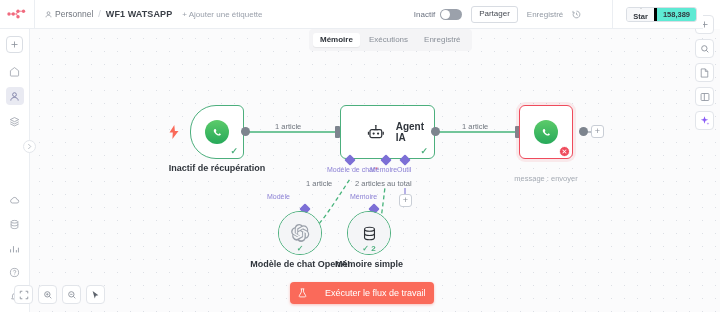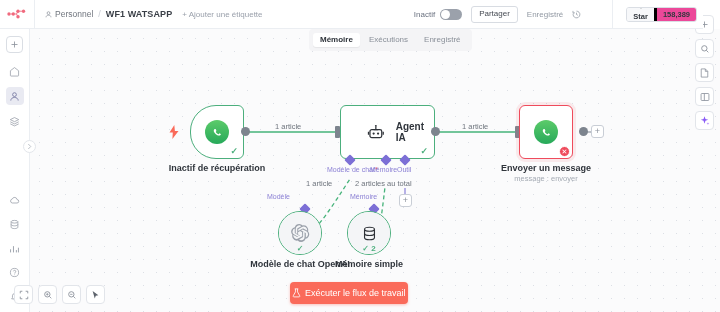--- a/index.html
+++ b/index.html
@@ -53,21 +53,21 @@
   .dots { font-size: 10px; color: #9299a3; letter-spacing: 1px; line-height: 6px; }
   .star-group {
     display: flex; align-items: stretch; margin-left: 4px; margin-right: 6px;
     border: 1px solid #dadee4; border-radius: 3px; overflow: hidden; height: 15px;
   }
   .star-btn {
     display: flex; align-items: center; gap: 3px; padding: 0 6px;
     background: #f7f8fa; font-size: 7.5px; color: #32373e; font-weight: 700; flex-direction: column;
   }
   .star-count {
-    display: flex; align-items: center; padding: 0 6px; background: #ec4899;
+    display: flex; align-items: center; padding: 0 6px; background: #5eead4;
     font-size: 7.5px; color: #32373e; font-weight: 700; border-left: 3px solid #000000;
   }
 
   
   .tabs {
     position: absolute; left: 309px; top: 29px; z-index: 39;
     display: flex; align-items: center; gap: 2px; padding: 4px 4px;
     background: #f4f4f6; border-radius: 4px;
   }
   .tab {
@@ -183,21 +183,21 @@
     color: #8d939d;
   }
 
   
   .bottom-tools {
     position: absolute; left: 14px; bottom: 8px; display: flex; gap: 5px; z-index: 38;
   }
   .run-btn {
     position: absolute; left: 290px; bottom: 8px; z-index: 38;
     background: #fa6a5a; color: #fff; border-radius: 4px;
-    font-size: 9px; padding: 6px 2px; display: flex; align-items: center; gap: 4px;
+    font-size: 9px; padding: 6px 8px; display: flex; align-items: center; gap: 18px;
     box-shadow: 0 1px 3px rgba(250,106,90,.4);
   }
 </style>
 </head>
 <body>
 
 <div id="app">
 
   <div class="header">
     <div class="logo-slot">
@@ -423,21 +423,20 @@
     <div class="node-box node-err" style="left:489px;top:76px;width:54px;height:54px">
       <div class="wa">
         <svg width="15" height="15" viewBox="0 0 24 24">
             <path fill="#fff" d="M17.5 14.4c-.3-.2-1.8-.9-2-1s-.5-.2-.7.1-.8 1-.9 1.2-.3.2-.6.1a8 8 0 0 1-2.4-1.5 9 9 0 0 1-1.6-2c-.2-.3 0-.5.1-.6l.5-.6.3-.5v-.5l-1-2.3c-.2-.6-.5-.5-.7-.5h-.6c-.2 0-.6.1-.9.4A3.4 3.4 0 0 0 6 9c0 1.5 1.1 3 1.3 3.2a12 12 0 0 0 4.6 4 15 15 0 0 0 1.5.6c.7.2 1.3.2 1.7.1.6 0 1.8-.7 2-1.4.3-.7.3-1.3.2-1.4z"></path>
           </svg>
       </div>
       <span class="err-badge" style="right:2px;bottom:1px">✕</span>
     </div>
     <div class="port-dot" style="left:549px;top:98px"></div>
     <div class="plus-sq" style="left:561px;top:96px">+</div>
-    <div class="node-label" style="left:446px;top:134px">Envoyer un message</div>
     <div class="node-sub" style="left:446px;top:145px">message : envoyer</div>
   </div>
 
   <div class="right-tools">
     <div class="tool-btn">
       <svg width="9" height="9" viewBox="0 0 12 12">
           <path d="M6 2v8M2 6h8" stroke="#8d939d" stroke-width="1.1"></path>
         </svg>
     </div>
     <div class="tool-btn">

